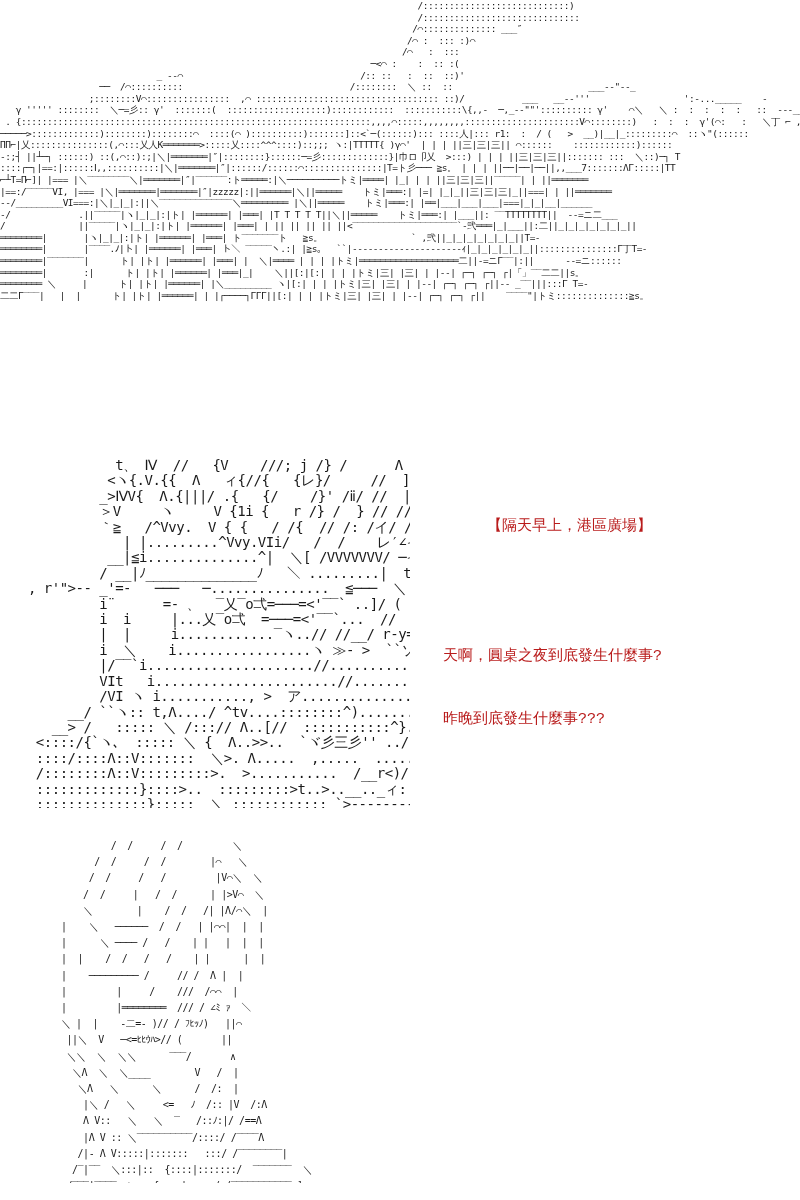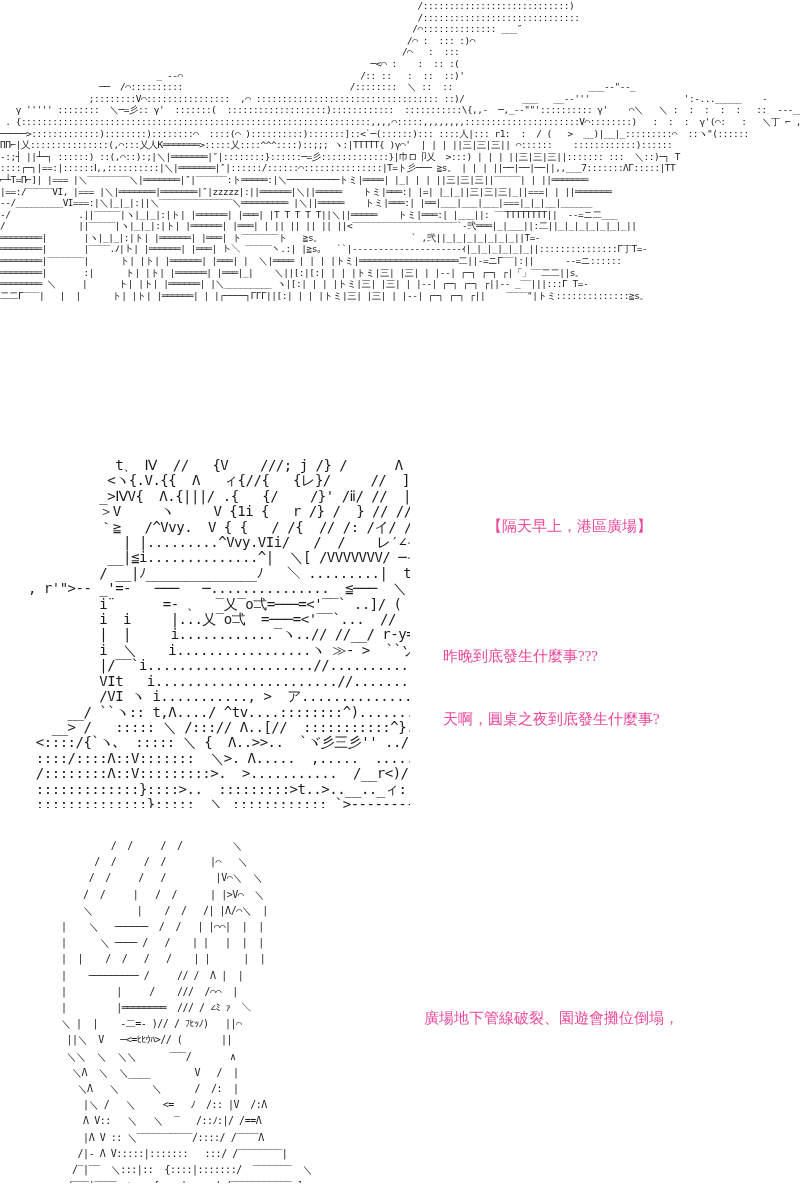--- a/index.html
+++ b/index.html
@@ -1,21 +1,21 @@
 <!DOCTYPE html>
 <html><head>
 <meta charset="utf-8">
 <style>
   html, body { margin: 0; padding: 0; background: #ffffff; }
   body { width: 800px; height: 1200px; position: relative; overflow: hidden; font-family: "DejaVu Sans", sans-serif; color: #111; }
   .aa { position: absolute; margin: 0; white-space: pre; font-family: "DejaVu Sans Mono", monospace; color: #1a1a1a; letter-spacing: -0.5px; }
   .aa-landscape { left: 0; top: 0; width: 800px; height: 415px; font-size: 9.5px; line-height: 11.6px; overflow: hidden; }
   .aa-char1 { left: 20px; top: 458px; width: 390px; height: 350px; font-size: 14px; line-height: 15.4px; overflow: hidden; }
   .aa-char2 { left: 50px; top: 838px; width: 390px; height: 345px; font-size: 10px; line-height: 16.2px; overflow: hidden; }
-  .caption { position: absolute; font-family: Liberation Serif, serif; font-size: 15px; line-height: 21px; color: #ec4899; white-space: pre; }
+  .caption { position: absolute; font-family: Liberation Mono, monospace; font-size: 15px; line-height: 21px; color: #b91c1c; white-space: pre; }
   .caption-title { left: 487px; top: 516px; }
   .dialogue-1 { left: 443px; top: 604px; }
   .dialogue-2 { left: 424px; top: 966px; }
   .line { display: block; }
 </style>
 </head>
 <body>
 
 <pre class="aa aa-landscape">                                                                                /::::::::::::::::::::::::::::)
                                                                                 /::::::::::::::::::::::::::::::
@@ -67,22 +67,22 @@
   /::::::::Λ::V:::::::::&gt;.  &gt;...........  /__r&lt;)/  /::::::::::Λt,  :  ＼__
   :::::::::::::}::::&gt;..  :::::::::&gt;t..&gt;..__.._ィ:   /:::::::::::::::::/VIt, ::ト,  &gt;.
   ::::::::::::::}:::::  ＼ :::::::::::: `&gt;‐‐‐‐‐‐‐‐‐イ::::::::::::::::::::::/::::VIt, ':::::ヽ
   ::::::::::::::}:::::::::  ＼ ::::::::::::::::::::::::::::::::::::::::::::::::,&lt;::::::::::::VIt, :::::::)
   ::::::::::::::|::::::::::::::::&gt;t:.  ──  ────────── ── r&lt;:::::::::::::::::::::VII|::::::}
   ::::::::::::::::::ヽ::::::::::::::::::::::::::::::::       ::::::::::::::::::::::::::::::::VI'  :]</pre>
 
 <div class="caption caption-title">【隔天早上，港區廣場】</div>
 
 <div class="caption dialogue-1">
+  <span class="line">天啊，圓桌之夜到底發生什麼事?</span>
   <span class="line">昨晚到底發生什麼事???</span>
-  <span class="line">天啊，圓桌之夜到底發生什麼事?</span>
 </div>
 
 <pre class="aa aa-char2">           /  /     /  /         ＼
         /  /     /  /        |⌒   ＼
        /  /     /   /         |V⌒＼  ＼
       /  /     |   /  /      | |&gt;V⌒  ＼
       ＼        |    /  /   /| |Λ/⌒＼  |
   |    ＼   ──────  /  /   | |⌒⌒|  |  |
   |      ＼ ──── /   /    | |   |  |  |
   |  |    /  /   /   /    | |      |  |
@@ -97,14 +97,13 @@
       |＼ /   ＼     &lt;=   ﾉ  /:: |V  /:Λ
       Λ V::   ＼   ＼  ‾   /::ﾉ:|/ /==Λ
       |Λ V :: ＼‾‾‾‾‾‾‾‾‾‾/::::/ /‾‾‾‾Λ
      /|‐ Λ V:::::|:::::::   :::/ /‾‾‾‾‾‾‾‾|
     /‾|‾‾  ＼:::|::  {::::|:::::::/  ‾‾‾‾‾‾‾  ＼
    /‾‾‾|‾‾‾‾  ＼ ::{::::|:::::/ /‾‾‾‾‾‾‾‾‾‾‾ ]==‐
  ‐=‾‾‾‾|‾‾‾‾‾‾  ＼  ::|::/ /‾‾‾‾‾‾‾‾‾‾‾‾‾  ]‾‾‾‾==‐
 / /‾‾‾‾‾‾‾  ＼‾‾‾‾‾  ＼ Y /‾‾‾‾‾‾‾‾‾‾‾‾‾‾‾‾‾‐|‾‾‾‾‾‾‾‾==‐</pre>
 
 <div class="caption dialogue-2">
-  <span class="line">廣場地下管線破裂、園遊會攤位倒塌，</span>
 </div>
 
 </body></html>

